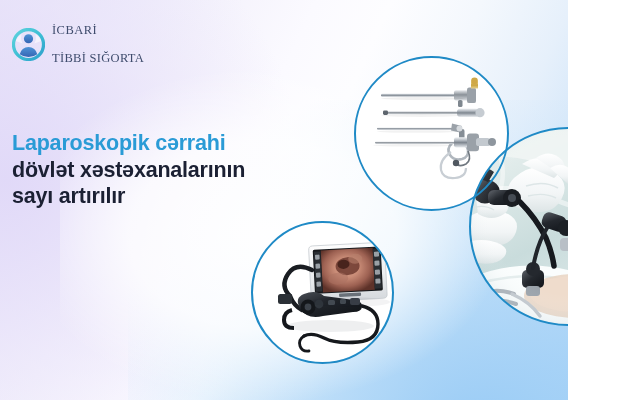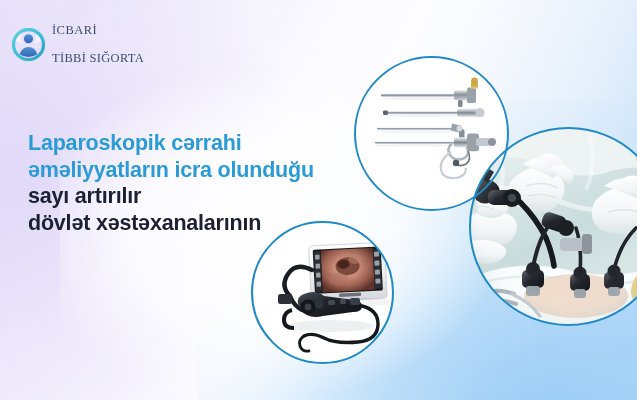--- a/index.html
+++ b/index.html
@@ -4,21 +4,21 @@
 <title>Banner</title>
 <style>
   * { margin:0; padding:0; box-sizing:border-box; }
   html,body{ width:637px; height:400px; overflow:hidden; }
   body{
     font-family:"Liberation Sans", sans-serif;
     background:#ffffff;
   }
   .banner{
     position:relative;
-    width:637px; height:400px;
+    width:568px; height:400px;
     overflow:hidden;
     background:#f6f6fd;
   }
   
   .bg-base{
     position:absolute; inset:0;
     background:linear-gradient(115deg,
         #e6e1f8 0%,
         #ece9fa 14%,
         #f4f2fc 28%,
@@ -72,21 +72,21 @@
     font-family:"Liberation Serif", serif;
     font-size:12.5px;
     letter-spacing:0.45px;
     white-space:nowrap;
   }
   .logo-text .l2{ letter-spacing:0.3px;margin-top:14px; }
 
   
   .headline{
     position:absolute;
-    left:28px; top:130px;
+    left:12px; top:130px;
     width:340px;
     z-index:40;
   }
   .headline .line{
     font-size:21.5px;
     font-weight:bold;
     line-height:26.5px;
     letter-spacing:-0.2px;
     white-space:nowrap;
   }
@@ -165,23 +165,22 @@
       </svg>
     </span>
     <span class="logo-text">
       <span class="l1">İCBARİ</span>
       <span class="l2">TİBBİ SIĞORTA</span>
     </span>
   </div>
 
   <div class="headline">
     <div class="line blue">Laparoskopik cərrahi</div>
-    <div class="line blue">əməliyyatların icra olunduğu</div>
+    <div class="line dark">dövlət xəstəxanalarının</div>
     <div class="line dark">sayı artırılır</div>
-    <div class="line dark">dövlət xəstəxanalarının</div>
   </div>
 
   <div class="circle c-instruments">
     <svg class="ph" viewBox="0 0 152 152" aria-hidden="true">
       <defs>
         <linearGradient id="steel" x1="0" y1="0" x2="0" y2="1">
           <stop offset="0%" stop-color="#f2f4f6"></stop>
           <stop offset="28%" stop-color="#b9bfc6"></stop>
           <stop offset="52%" stop-color="#7e868f"></stop>
           <stop offset="74%" stop-color="#b3b9c0"></stop>

